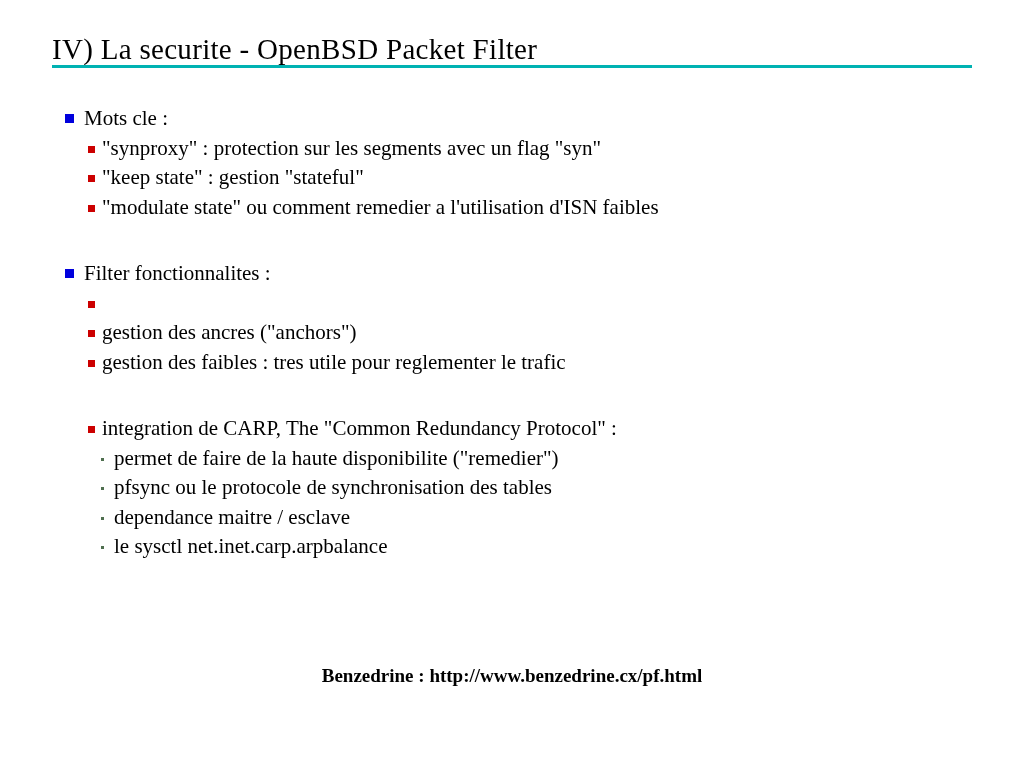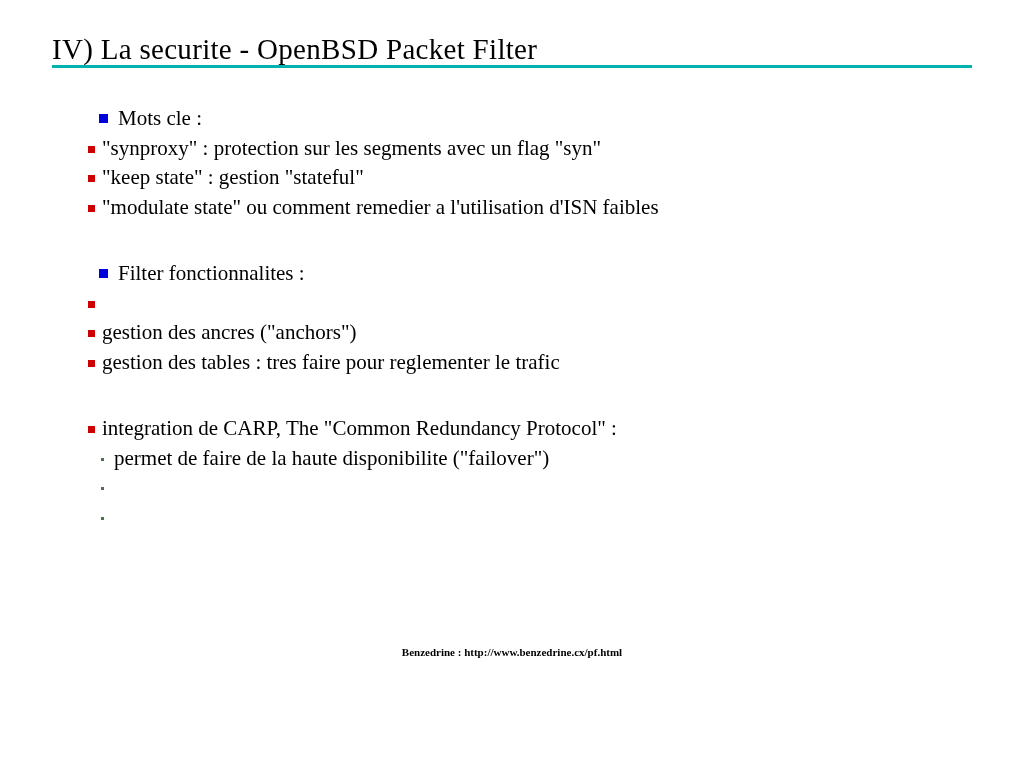--- a/index.html
+++ b/index.html
@@ -48,21 +48,21 @@
   .line {
     position: relative;
     height: 29.5px;
     line-height: 29.5px;
     white-space: nowrap;
   }
   .bullet {
     position: absolute;
     display: inline-block;
   }
-  .l1 { padding-left: 84px; margin-left: 34px; }
+  .l1 { padding-left: 84px; }
   .l1 .bullet {
     left: 65px; top: 10px;
     width: 9px; height: 9px;
     background: #0000dd;
   }
   .l2 { padding-left: 102px; }
   .l2 .bullet {
     left: 88px; top: 12px;
     width: 7px; height: 7px;
     background: #cc0000;
@@ -71,25 +71,25 @@
   .l3 .bullet {
     left: 101px; top: 14px;
     width: 3px; height: 3px;
     background: #4f6f4f;
   }
   #sec1 { top: 104px; }
   #sec2 { top: 259px; }
   #carp { top: 414px; }
   .footer {
     position: absolute;
-    top: 640px;
+    top: 664px;
     left: 0;
     width: 1024px;
     text-align: center;
-    font-size: 11px;
+    font-size: 19px;
     font-weight: bold;
   }
   .footer .fline {
     height: 24px;
     line-height: 24px;
   }
 </style>
 </head>
 <body>
 
@@ -124,38 +124,44 @@
     </div>
     <div class="line l2">
       <span class="bullet"></span>
     </div>
     <div class="line l2">
       <span class="bullet"></span>
       <span>gestion des ancres ("anchors")</span>
     </div>
     <div class="line l2">
       <span class="bullet"></span>
-      <span>gestion des tables : tres faire pour reglementer le trafic</span>
+      <span>gestion des faibles : tres utile pour reglementer le trafic</span>
     </div>
   </div>
 
   <div class="block" id="carp">
     <div class="line l2">
       <span class="bullet"></span>
       <span>integration de CARP, The "Common Redundancy Protocol" :</span>
     </div>
     <div class="line l3">
       <span class="bullet"></span>
-      <span>permet de faire de la haute disponibilite ("failover")</span>
+      <span>permet de faire de la haute disponibilite ("remedier")</span>
     </div>
     <div class="line l3">
       <span class="bullet"></span>
+      <span>pfsync ou le protocole de synchronisation des tables</span>
     </div>
     <div class="line l3">
       <span class="bullet"></span>
+      <span>dependance maitre / esclave</span>
+    </div>
+    <div class="line l3">
+      <span class="bullet"></span>
+      <span>le sysctl net.inet.carp.arpbalance</span>
     </div>
   </div>
 
   <div class="footer">
     <div class="fline">Benzedrine : http://www.benzedrine.cx/pf.html</div>
   </div>
 
 </div>
 
 </body></html>

